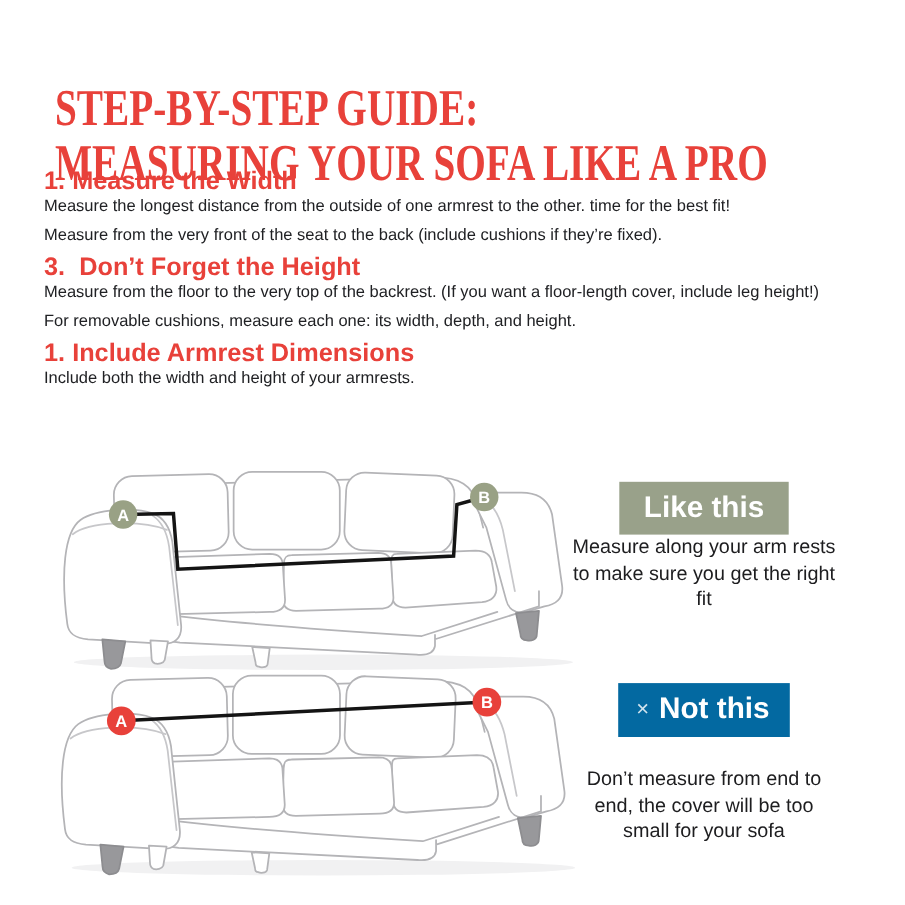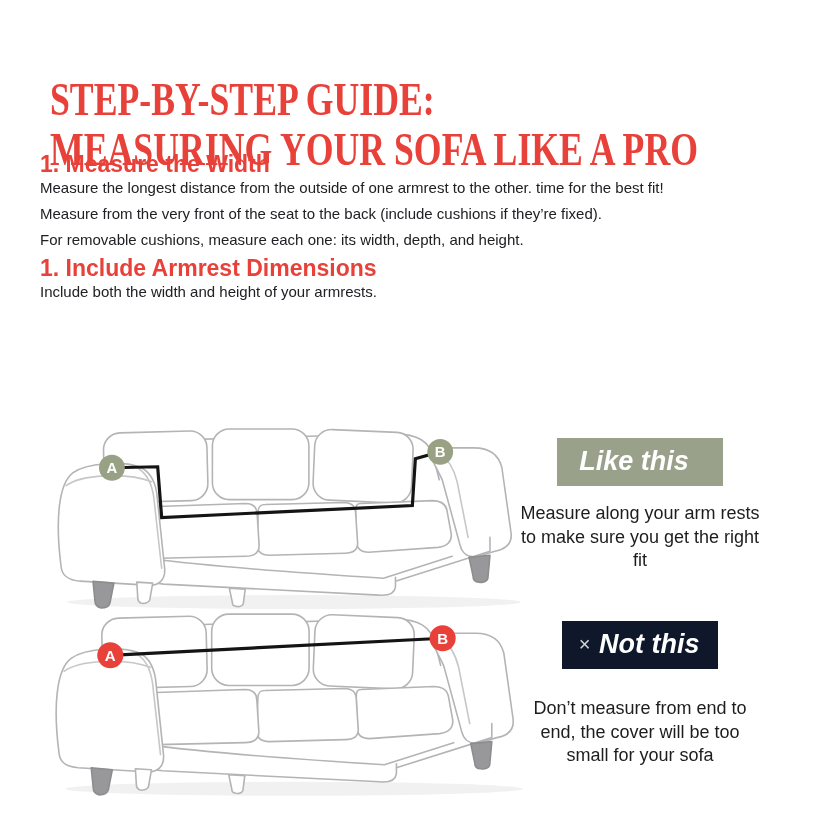--- a/index.html
+++ b/index.html
@@ -47,42 +47,41 @@
   .right-col { position: absolute; left: 520px; top: 0; width: 240px; height: 823px; }
   .badge-wrap { position: absolute; width: 100%; text-align: center; }
   .badge-like-wrap { top: 438px; }
   .badge-not-wrap  { top: 621px; }
   .badge {
     display: inline-block;
     color: #ffffff;
     font-weight: 700;
     font-size: 27px;
     line-height: 35px;
-    padding: 6px 34px 7px 22px;
-    font-style: italic;
+    padding: 6px 22px 7px 22px;
   }
   .badge-like { background: #99a18a; }
-  .badge-not  { background: #0f172a; padding-left: 16px; padding-right: 18px; }
+  .badge-not  { background: #0369a1; padding-left: 16px; padding-right: 18px; }
   .x-icon {
     display: inline-block;
     font-weight: 400;
     font-size: 20px;
     color: rgba(255,255,255,0.82);
     margin-right: 9px;
     vertical-align: 2px;
   }
   .callout-desc {
     position: absolute;
     width: 100%;
     text-align: center;
     font-size: 18px;
     line-height: 23.5px;
     color: #1d1d1f;
   }
-  .desc-like { top: 502px; }
+  .desc-like { top: 486px; }
   .desc-not  { top: 697px; }
 
   .marker-letter {
     font-family: "Liberation Sans", sans-serif;
     font-weight: 700;
     font-size: 15px;
     fill: #ffffff;
   }
 </style>
 </head>
@@ -123,20 +122,24 @@
 
 <div class="steps">
   <div class="step">
     <div class="step-heading">1. Measure the Width</div>
     <div class="step-body">Measure the longest distance from the outside of one armrest to the other. time for the best fit!</div>
   </div>
   <div class="step">
     <div class="step-body">Measure from the very front of the seat to the back (include cushions if they’re fixed).</div>
   </div>
   <div class="step">
+    <div class="step-heading">3.  Don’t Forget the Height</div>
+    <div class="step-body">Measure from the floor to the very top of the backrest. (If you want a floor-length cover, include leg height!)</div>
+  </div>
+  <div class="step">
     <div class="step-body">For removable cushions, measure each one: its width, depth, and height.</div>
   </div>
   <div class="step">
     <div class="step-heading">1. Include Armrest Dimensions</div>
     <div class="step-body">Include both the width and height of your armrests.</div>
   </div>
 </div>
 
 <div class="figure figure-correct">
   <svg viewBox="0 0 500 195">

